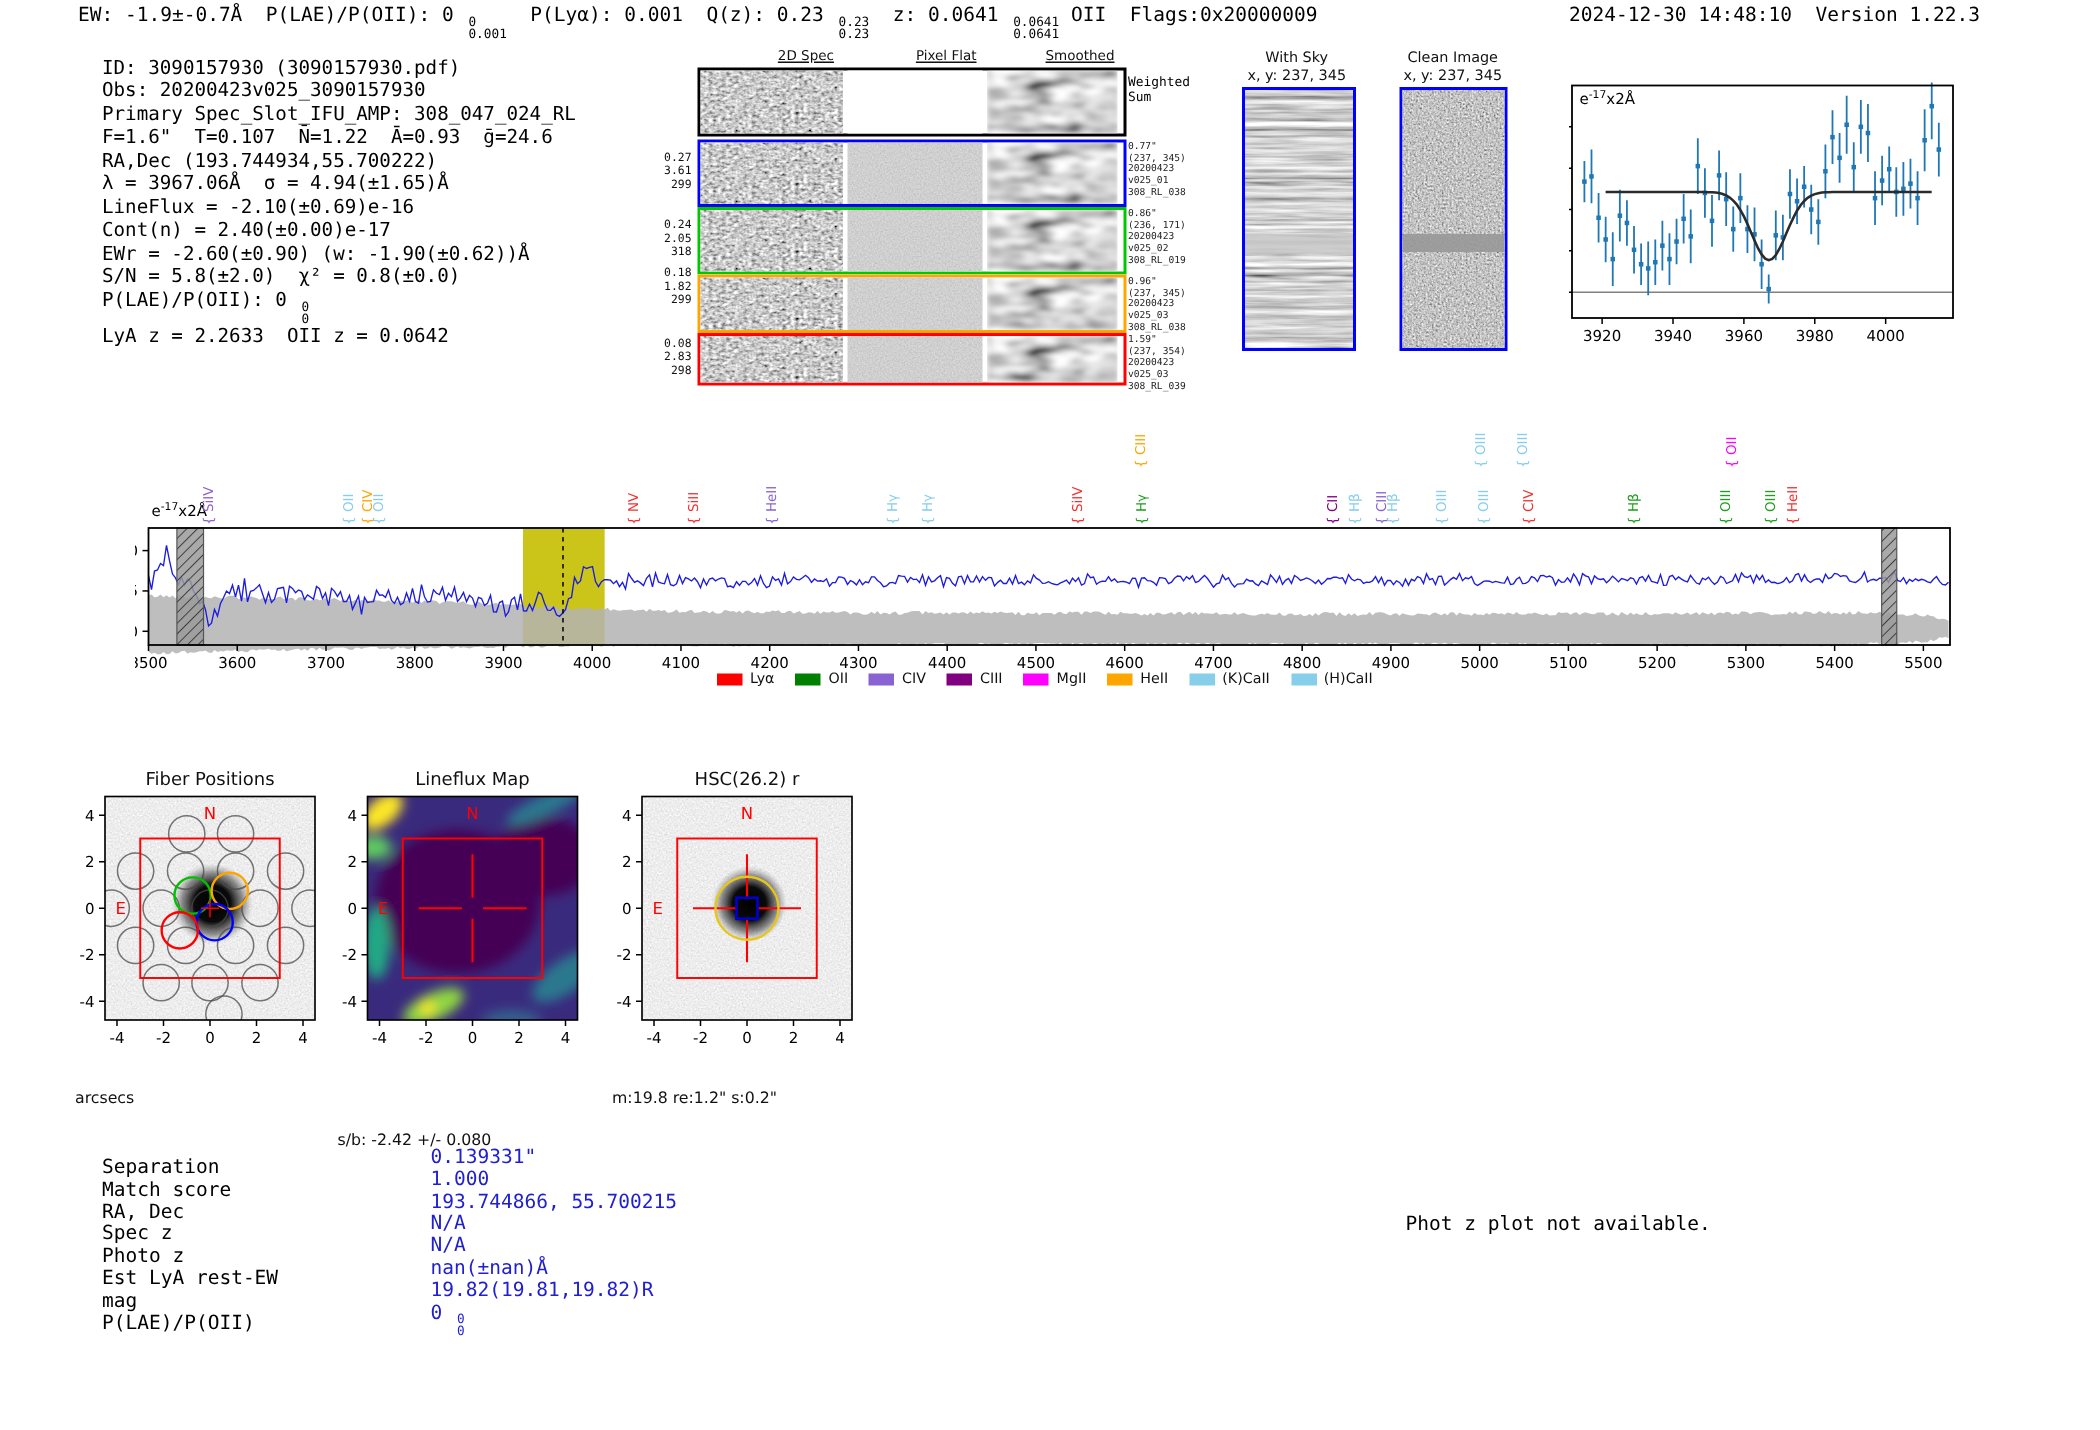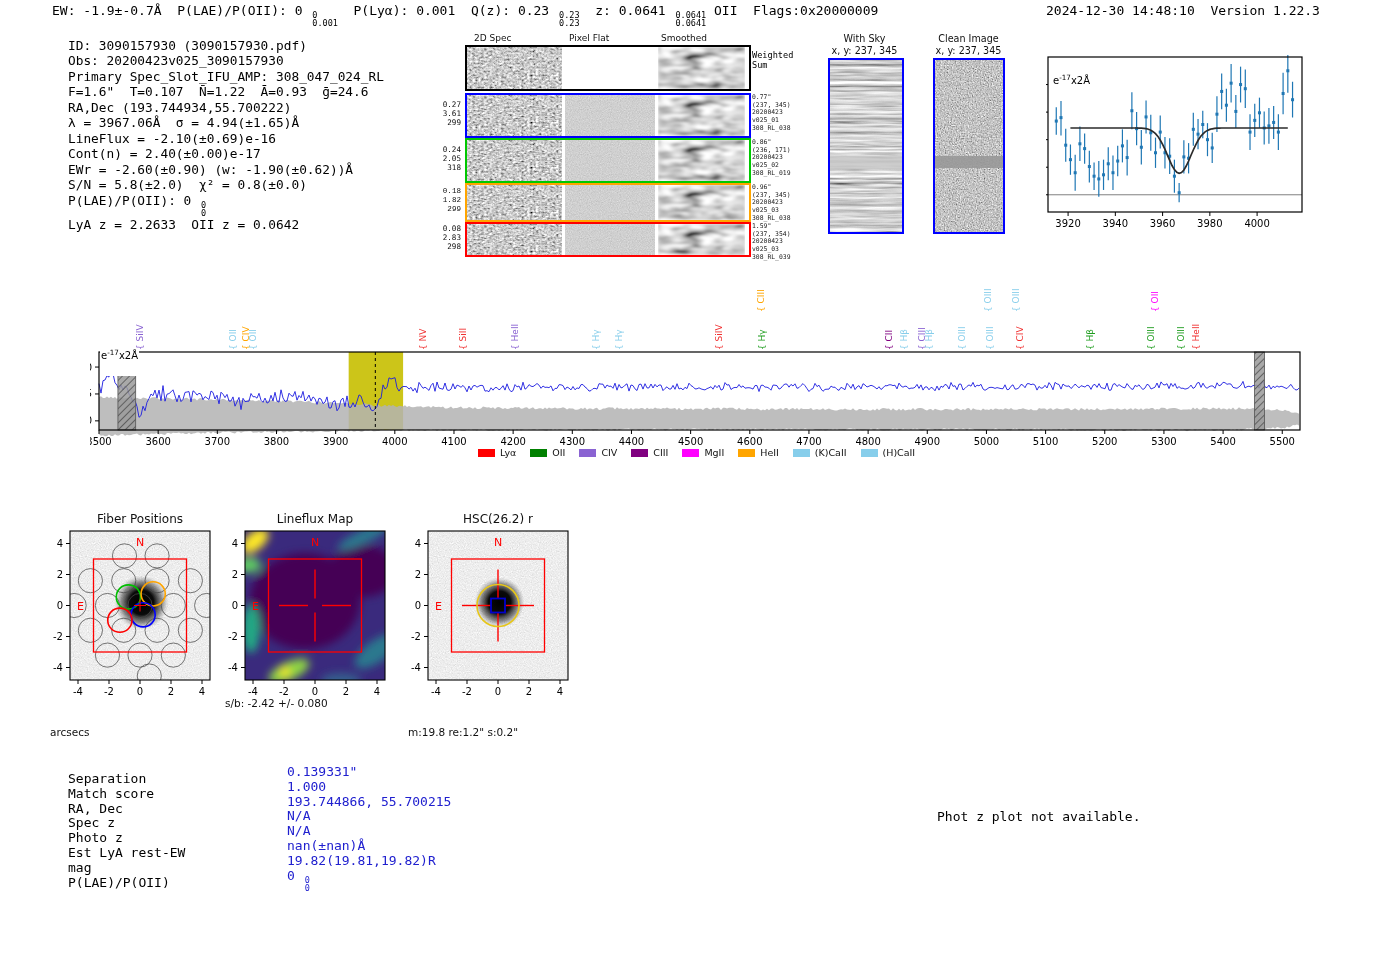--- a/index.html
+++ b/index.html
@@ -3,26 +3,26 @@
 <meta charset="utf-8">
 <style>
   html,body{margin:0;padding:0;background:#fff;}
   .page{position:relative;width:1400px;height:953px;background:#ffffff;overflow:hidden;
         font-family:"DejaVu Sans Mono","Liberation Mono",monospace;color:#000;border-radius:21px;}
   .abs{position:absolute;}
   .sans{font-family:"DejaVu Sans","Liberation Sans",sans-serif;}
   .hdr{font-size:13px;white-space:pre;}
   .stk{display:inline-flex;flex-direction:column;vertical-align:-3px;font-size:8.5px;line-height:8px;margin-left:2px;text-align:left;}
   .infoline{font-size:12.8px;line-height:15.45px;white-space:pre;}
-  .colhdr{font-size:9px;text-align:left;color:#111;}
+  .colhdr{font-size:9px;text-align:right;color:#111;text-decoration:underline;}
   .rowleft{font-size:7.6px;line-height:9px;text-align:right;color:#111;}
   .rowright{font-size:6.4px;line-height:7.7px;color:#222;white-space:pre;}
   .wsum{font-size:8.6px;line-height:10px;color:#000;}
   .cuttitle{font-size:9.6px;line-height:11.5px;text-align:center;color:#111;}
-  .e17{font-size:10px;background:#fff;padding:15px 1px;}
+  .e17{font-size:10px;background:#fff;padding:0 1px;}
   .linelabel{position:absolute;font-size:9px;line-height:10px;white-space:pre;transform:rotate(-90deg);transform-origin:0 0;font-family:"DejaVu Sans","Liberation Sans",sans-serif;}
   .legend{display:flex;align-items:center;gap:0;}
   .legitem{display:flex;align-items:center;margin-right:14px;}
   .legswatch{width:17px;height:8px;margin-right:5px;}
   .leglab{font-size:9.5px;color:#111;}
   .paneltitle{font-size:12px;text-align:center;color:#111;}
   .panelxlab{font-size:10.5px;text-align:left;color:#111;margin-top:28px;}
   .hscline{font-size:13.5px;white-space:pre;}
   .mtlab{font-size:13px;line-height:14.8px;white-space:pre;}
   .mtval{font-size:13px;line-height:14.8px;white-space:pre;color:#2020cf;}
@@ -180,21 +180,21 @@
         <svg width="95" height="35">
           <rect width="95" height="35" filter="url(#f2d)"></rect>
         </svg>
         <svg width="90" height="35">
           <rect width="90" height="35" filter="url(#fFlat)"></rect>
         </svg>
         <svg width="87" height="35">
           <rect width="87" height="35" filter="url(#fSm)"></rect>
         </svg>
       </div>
-      <div class="abs rowleft" style="left: 423px; top: 187px; width: 38px; font-family: Liberation Mono, monospace;">
+      <div class="abs rowleft" style="left: 423px; top: 177px; width: 38px;">
         <div>0.18</div>
         <div>1.82</div>
         <div>299</div>
       </div>
       <div class="abs rowright" style="left: 752px; top: 184px; width: 62px;"><div>0.96"</div><div>(237, 345)</div><div>20200423</div><div>v025_03</div><div>308_RL_038</div></div>
       <div class="abs" style="left: 465px; top: 222px; width: 282px; height: 31px; border: 2px solid rgb(255, 0, 0); background: rgb(255, 255, 255); display: flex; gap: 3px;">
         <svg width="95" height="31">
           <rect width="95" height="31" filter="url(#f2d)"></rect>
         </svg>
         <svg width="90" height="31">
@@ -628,21 +628,21 @@
         <line x1="96" y1="153" x2="96" y2="157" stroke="#000"></line>
         <text x="96" y="168" text-anchor="middle" font-size="10" font-family="DejaVu Sans, sans-serif">0</text>
         <line x1="127" y1="153" x2="127" y2="157" stroke="#000"></line>
         <text x="127" y="168" text-anchor="middle" font-size="10" font-family="DejaVu Sans, sans-serif">2</text>
         <line x1="158" y1="153" x2="158" y2="157" stroke="#000"></line>
         <text x="158" y="168" text-anchor="middle" font-size="10" font-family="DejaVu Sans, sans-serif">4</text>
       </svg>
     </div>
 
   <div class="abs panelxlab sans" style="left:50px;top:698px;width:180px;">arcsecs</div>
-  <div class="abs panelxlab sans" style="left:225px;top:669px;width:180px;">s/b: -2.42 +/- 0.080</div>
+  <div class="abs panelxlab sans" style="left:225px;top:726px;width:180px;">s/b: -2.42 +/- 0.080</div>
   <div class="abs panelxlab sans" style="left:408px;top:698px;width:180px;">m:19.8  re:1.2"  s:0.2"</div>
 
   <div class="abs" id="mtlabels" style="left:68px;top:772px;">
       <div class="mtlab">Separation</div>
       <div class="mtlab">Match score</div>
       <div class="mtlab">RA, Dec</div>
       <div class="mtlab">Spec z</div>
       <div class="mtlab">Photo z</div>
       <div class="mtlab">Est LyA rest-EW</div>
       <div class="mtlab">mag</div>

